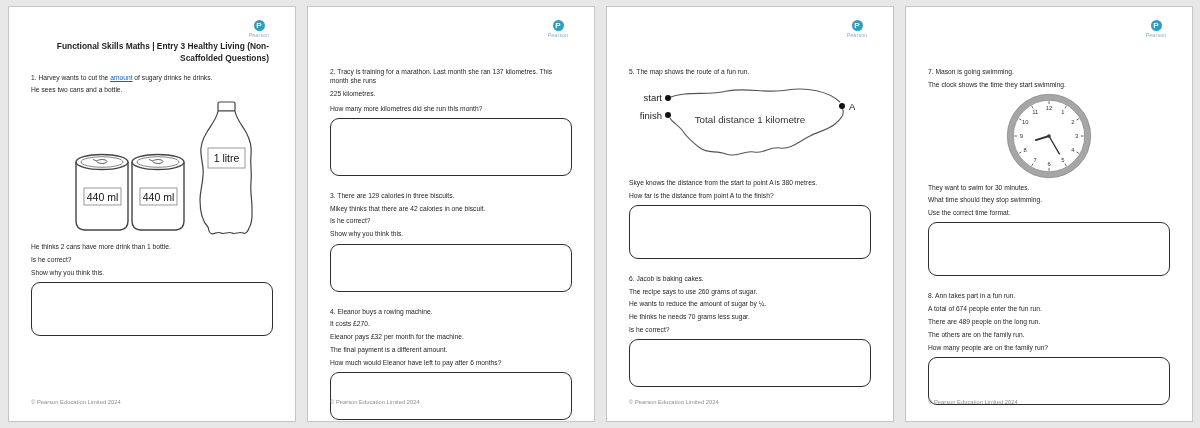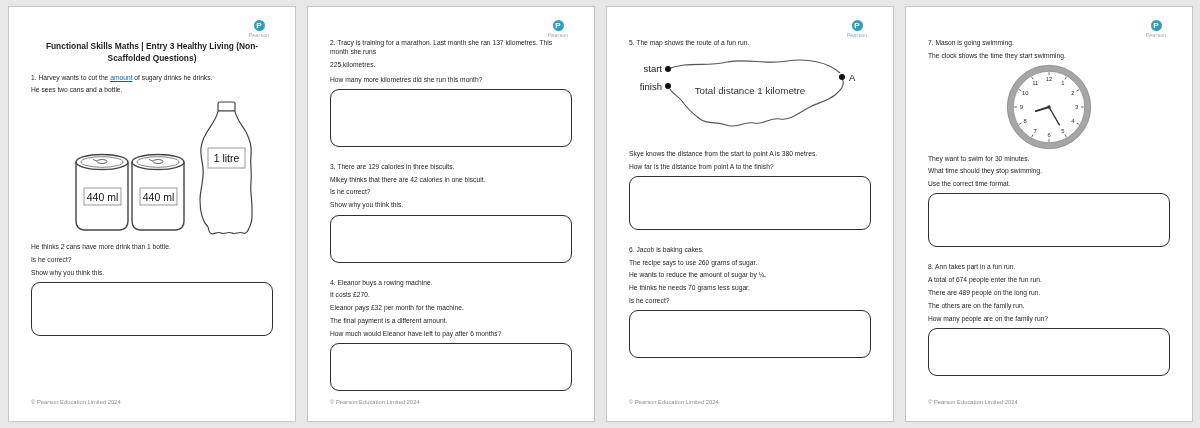--- a/index.html
+++ b/index.html
@@ -10,22 +10,22 @@
   .strip{display:flex;gap:11px;padding:6px 8px;}
   .page{
     position:relative;box-sizing:border-box;flex:0 0 288px;
     width:288px;height:416px;background:#ffffff;border:1px solid #c6c6c6;
     padding:0 22px;
   }
   .logo{position:absolute;top:13px;right:18px;width:36px;text-align:center;}
   .logo-circle{width:11px;height:11px;margin:0 auto;border-radius:50%;
     background:#2e9fbe;color:#fff;font-size:8px;line-height:11px;font-weight:bold;text-align:center;}
   .logo-word{font-size:5.2px;color:#95aabd;margin-top:1px;letter-spacing:.2px;}
-  .title{margin-top:34px;font-size:8.4px;font-weight:bold;text-align:center;line-height:1.4;padding:0 4px;}
-  .content{padding-top:31px;}
+  .title{margin-top:34px;font-size:8.4px;font-weight:bold;text-align:right;line-height:1.4;padding:0 4px;}
+  .content{padding-top:60px;}
   .page1 .content{padding-top:8px;}
   .line{font-size:6.7px;line-height:1.4;margin:0 0 3.4px 0;}
   .gap-top{margin-top:5px;}
   .qgroup{margin-top:15px;}
   .answer-box{border:1.3px solid #2e2e2e;border-radius:9px;height:52px;margin:5px 0 4px 0;}
   .answer-box.tall{height:56px;}
   .answer-box.short{height:46px;}
   a.word-link{color:#0563c1;text-decoration:underline;cursor:pointer;}
   .footer{position:absolute;left:22px;bottom:16px;font-size:5.8px;color:#8f8f8f;}
   .figure{display:block;margin:2px auto 4px auto;}

